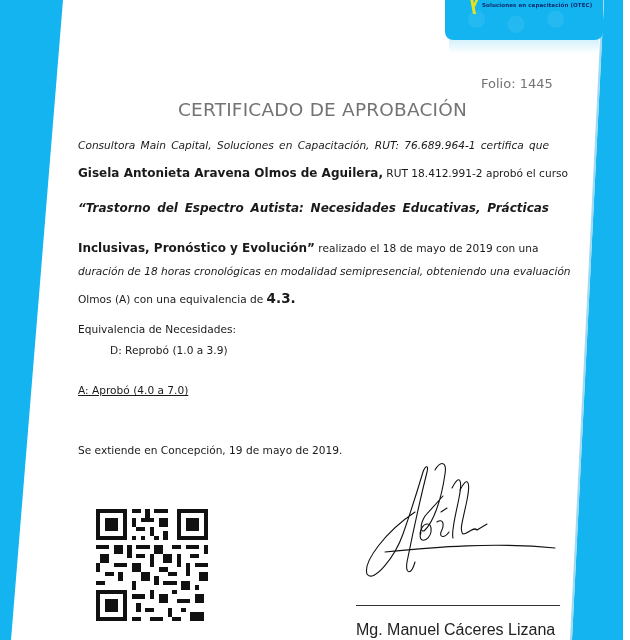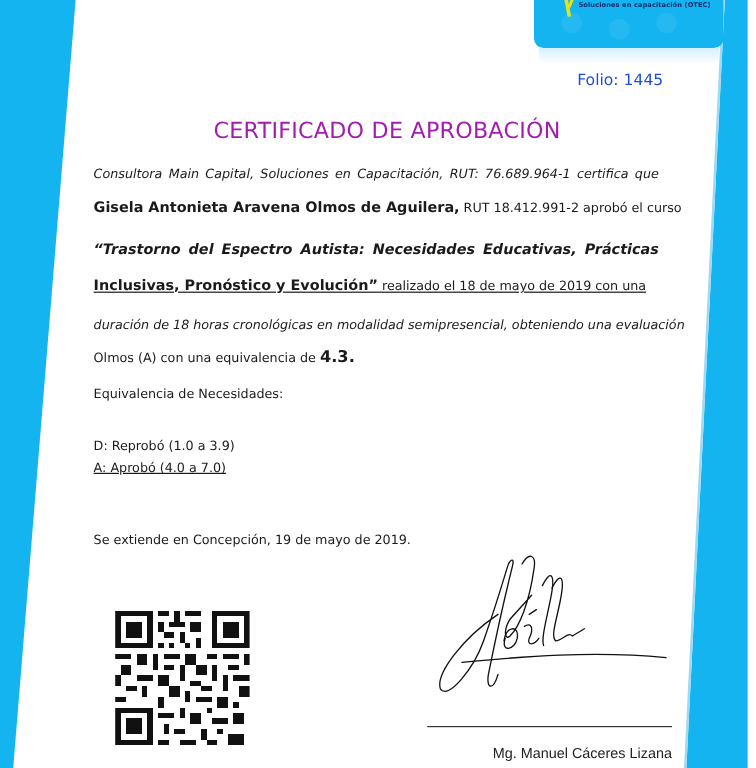--- a/index.html
+++ b/index.html
@@ -25,42 +25,42 @@
   }
   .logo-mark {
     position: absolute; left: 470px; top: -2px; width: 9px; height: 16px;
   }
   .logo-sub {
     position: absolute; left: 482px; top: 2px;
     font-size: 5.5px; font-weight: bold; color: #0d2a6b; white-space: nowrap;
     letter-spacing: 0.1px;
   }
   .folio {
-    position: absolute; left: 481px; top: 60px; font-size: 13px; color: #1d4ed8;
+    position: absolute; left: 481px; top: 76px; font-size: 13px; color: #737373;
   }
   .title {
-    position: absolute; left: 178px; top: 99px; font-size: 18.5px; color: #a21caf;
+    position: absolute; left: 178px; top: 99px; font-size: 18.5px; color: #737373;
     letter-spacing: 0.2px; white-space: nowrap;
   }
   .line {
     position: absolute; left: 78px; width: 471px; font-size: 10.6px; white-space: nowrap;
     line-height: 14px;
   }
   .justify { text-align: justify; text-align-last: justify; font-style: italic; }
   .b { font-weight: bold; }
   .big { font-size: 12px; }
   .grade { font-size: 13.5px; font-weight: bold; }
   .qr { position: absolute; left: 96px; top: 508px; width: 112px; height: 114px; }
   .sig { position: absolute; left: 355px; top: 462px; width: 215px; height: 125px; }
   .sig-line {
     position: absolute; left: 356px; top: 605px; width: 204px; height: 1px; background: #333;
   }
   .signer {
-    position: absolute; left: 356px; top: 621px; width: 204px; text-align: right;
-    font-family: "Liberation Sans", sans-serif; font-size: 12px; color: #222;
+    position: absolute; left: 356px; top: 621px; width: 204px; text-align: left;
+    font-family: "Liberation Sans", sans-serif; font-size: 16px; color: #222;
   }
 </style>
 </head>
 <body>
 
 <svg class="wedge" width="630" height="640" viewBox="0 0 630 640">
   <polygon points="0,0 63,0 11,640 0,640" fill="#14b4f0"></polygon>
   <polygon points="604,0 623,0 623,640 572,640" fill="#14b4f0"></polygon>
   <polygon points="602,0 604,0 572,640 570,640" fill="#9fd9f2"></polygon>
 </svg>
@@ -77,32 +77,32 @@
 <div class="title">CERTIFICADO DE APROBACIÓN</div>
 
 <div class="line justify" style="top:138px;">Consultora Main Capital, Soluciones en Capacitación, RUT: 76.689.964-1 certifica que</div>
 
 <div class="line" style="top:166px;">
   <span class="b big">Gisela Antonieta Aravena Olmos de Aguilera,</span><span> RUT 18.412.991-2 aprobó el curso</span>
 </div>
 
 <div class="line justify b big" style="top:201px;">“Trastorno del Espectro Autista: Necesidades Educativas, Prácticas</div>
 
-<div class="line" style="top:231px;text-decoration:underline;">
+<div class="line" style="top:241px;">
   <span class="b big">Inclusivas, Pronóstico y Evolución”</span><span> realizado el 18 de mayo de 2019 con una</span>
 </div>
 
 <div class="line justify" style="top:264px;">duración de 18 horas cronológicas en modalidad semipresencial, obteniendo una evaluación</div>
 
 <div class="line" style="top:291px;">
   <span>Olmos (A) con una equivalencia de </span><span class="grade">4.3.</span>
 </div>
 
 <div class="line" style="top:322px;">Equivalencia de Necesidades:</div>
-<div class="line" style="top:365px;">D: Reprobó (1.0 a 3.9)</div>
+<div class="line" style="top:343px;margin-left:32px;">D: Reprobó (1.0 a 3.9)</div>
 <div class="line" style="top:383px;text-decoration:underline;">A: Aprobó (4.0 a 7.0)</div>
 
 <div class="line" style="top:443px;">Se extiende en Concepción, 19 de mayo de 2019.</div>
 
 <svg class="qr" viewBox="0 0 25 25" shape-rendering="crispEdges">
   <rect width="25" height="25" fill="#fff"></rect>
   <g fill="#111">
 
     <path d="M0 0h7v7h-7zM1 1v5h5v-5zM2 2h3v3h-3z" fill-rule="evenodd"></path>
     <path d="M18 0h7v7h-7zM19 1v5h5v-5zM20 2h3v3h-3z" fill-rule="evenodd"></path>

